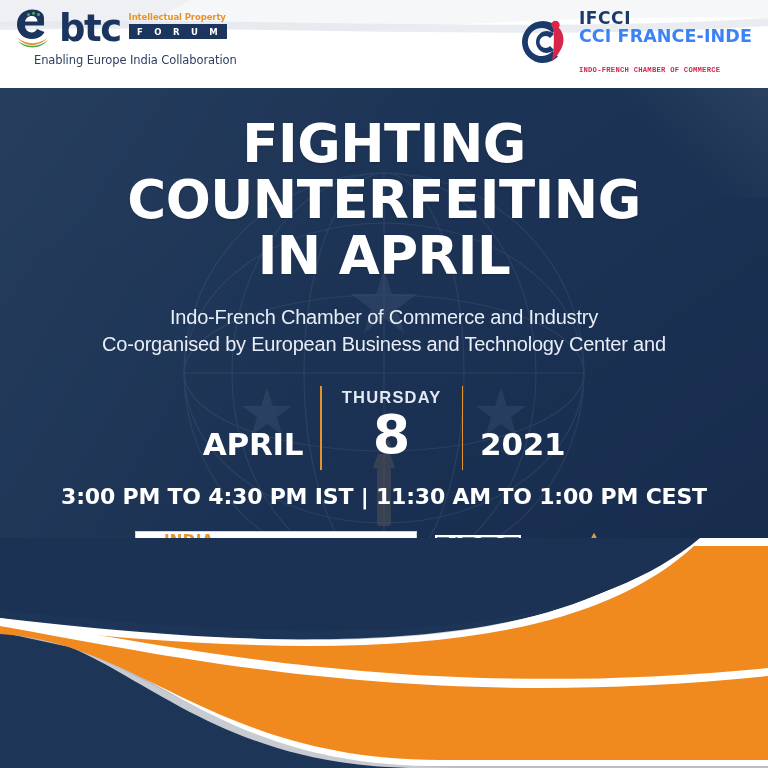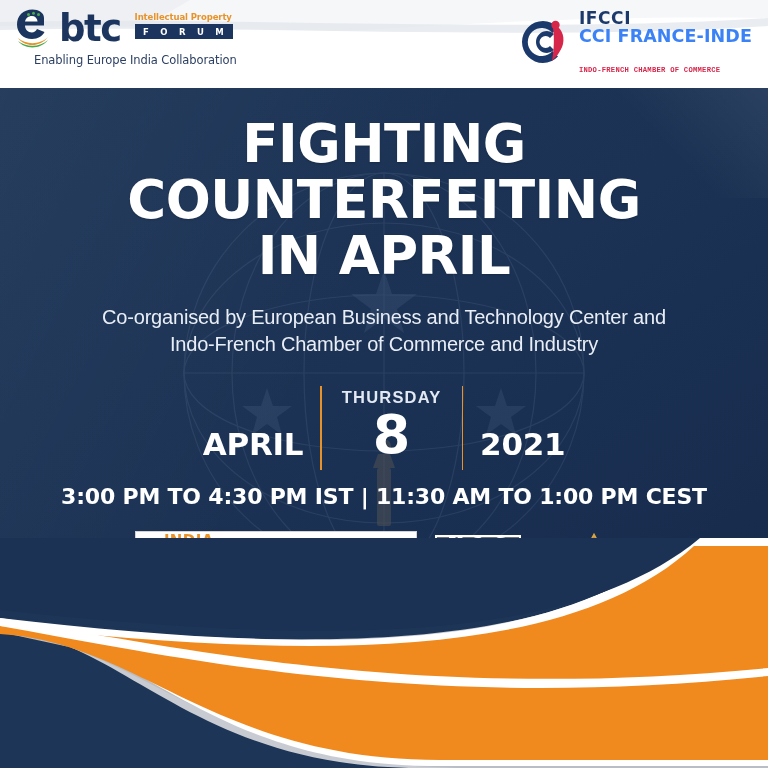--- a/index.html
+++ b/index.html
@@ -28,21 +28,21 @@
 
   
   .ebtc { position:absolute; left:14px; top:9px; width:230px; height:62px; }
   .ebtc-row { position:relative; height:42px; display:flex; align-items:flex-start; }
   .ebtc-mark { position:relative; width:48px; height:40px; flex:0 0 48px; }
   .ebtc-word {
     font-size:37px; font-weight:700; color:#1b355e; letter-spacing:-1.5px;
     line-height:40px; margin-left:-3px; font-family:"DejaVu Sans", sans-serif;
   }
   .ebtc-badge {
-    margin-left:14px; margin-top:3px; width:98px;
+    margin-left:8px; margin-top:3px; width:98px;
   }
   .ebtc-badge-top {
     font-size:8.5px; font-weight:700; color:#e8932a; line-height:11px;
     letter-spacing:-0.1px; font-family:"DejaVu Sans", sans-serif;
   }
   .ebtc-badge-bar {
     background:#1b355e; height:15px; display:flex; align-items:center;
     justify-content:space-around; padding:0 3px; margin-top:1px;
   }
   .ebtc-badge-bar span {
@@ -285,22 +285,22 @@
 
   <div class="content">
 
     <div class="title">
       <span>FIGHTING</span>
       <span>COUNTERFEITING</span>
       <span>IN APRIL</span>
     </div>
 
     <div class="subtitle">
+      <span>Indo-French Chamber of Commerce and Industry</span>
       <span>Co-organised by European Business and Technology Center and</span>
-      <span>Indo-French Chamber of Commerce and Industry</span>
     </div>
 
     <div class="datewrap">
       <div class="d-month">APRIL</div>
       <div class="d-rule"></div>
       <div class="d-mid">
         <div class="d-dow">THURSDAY</div>
         <div class="d-day">8</div>
       </div>
       <div class="d-rule"></div>

